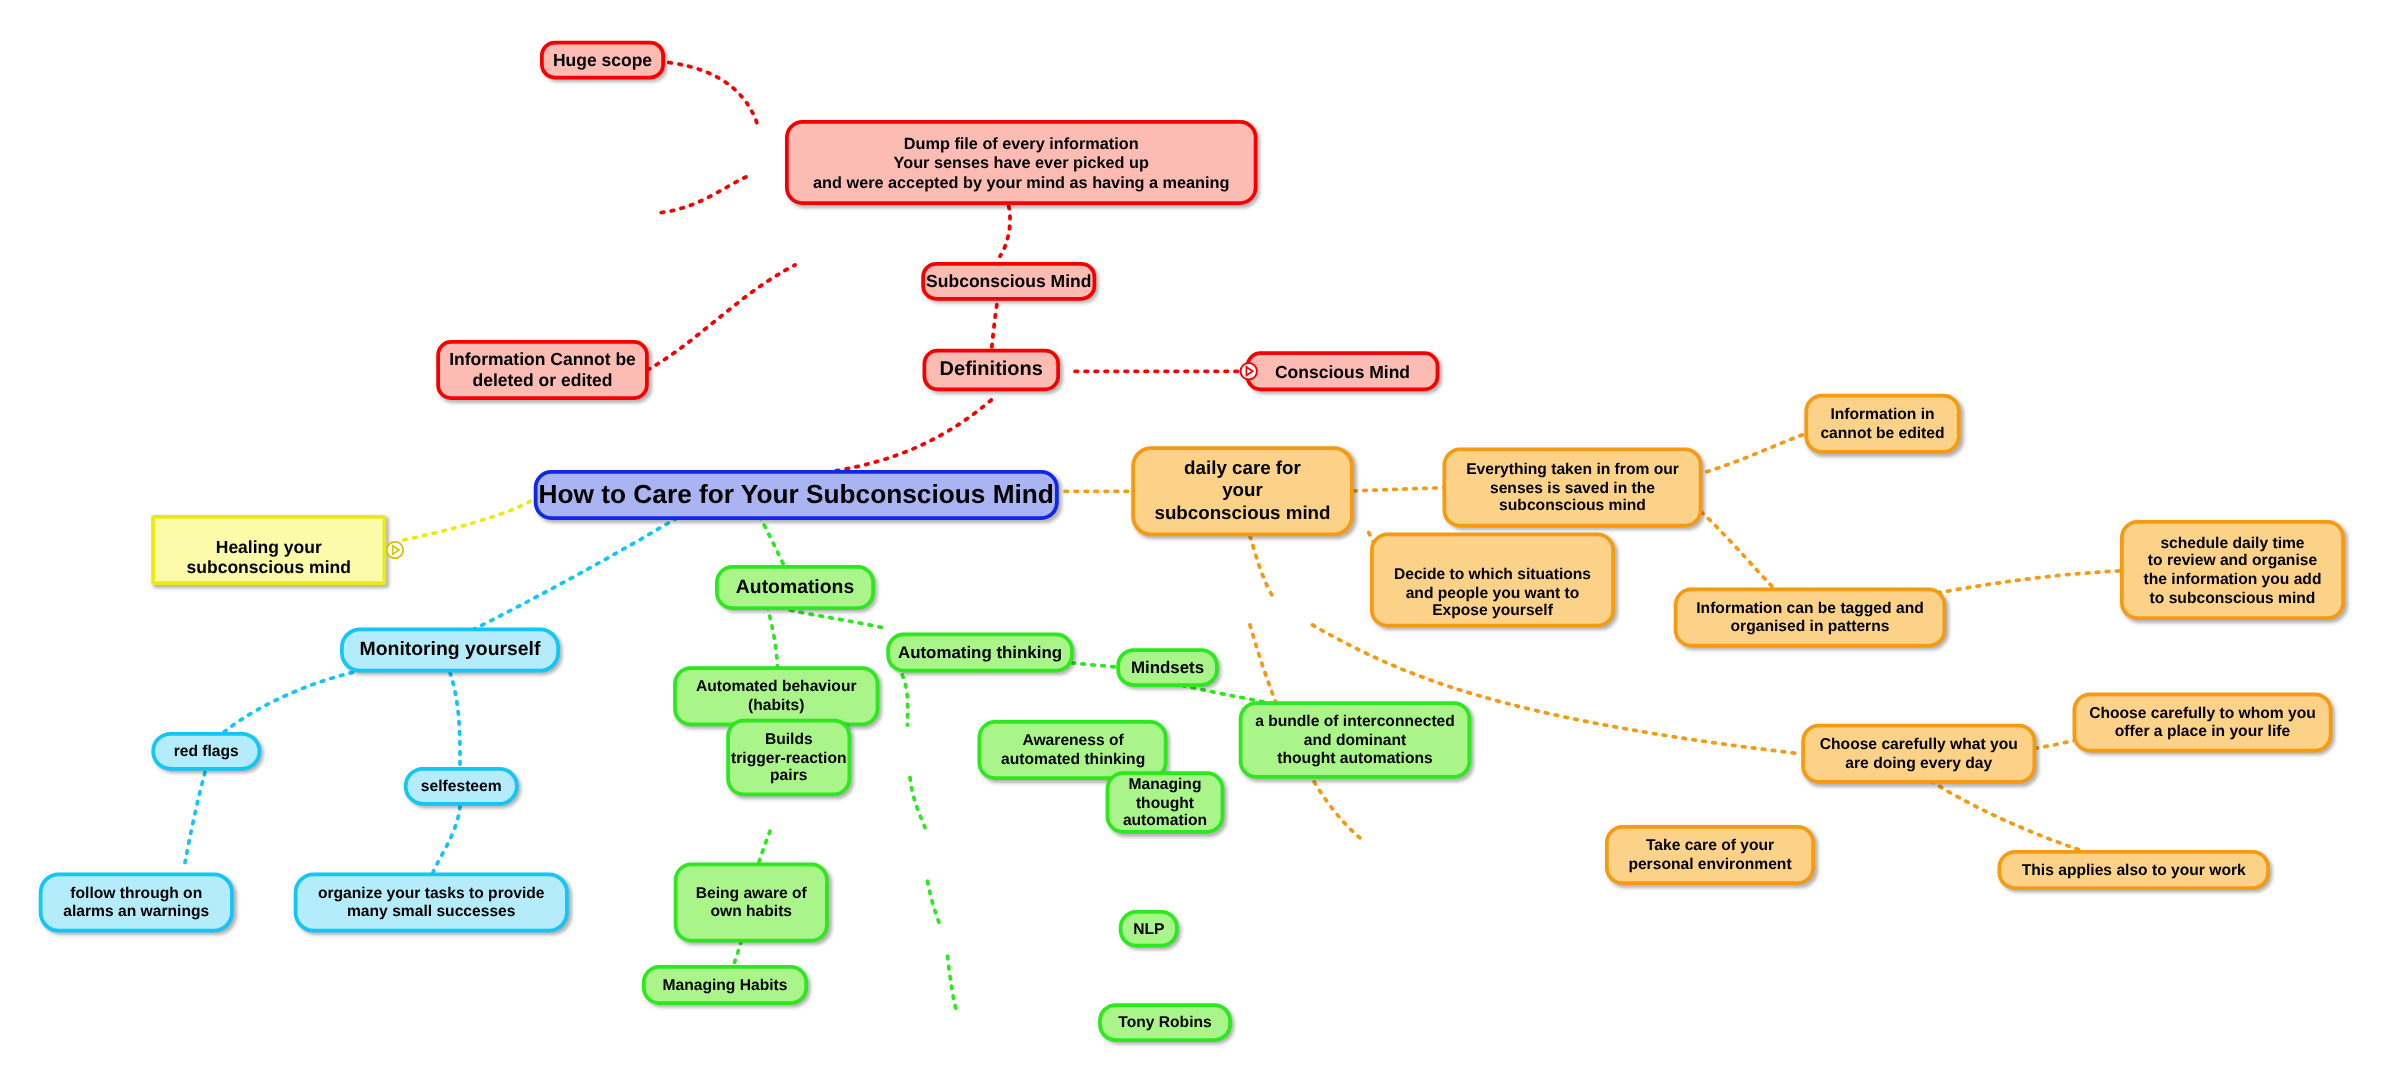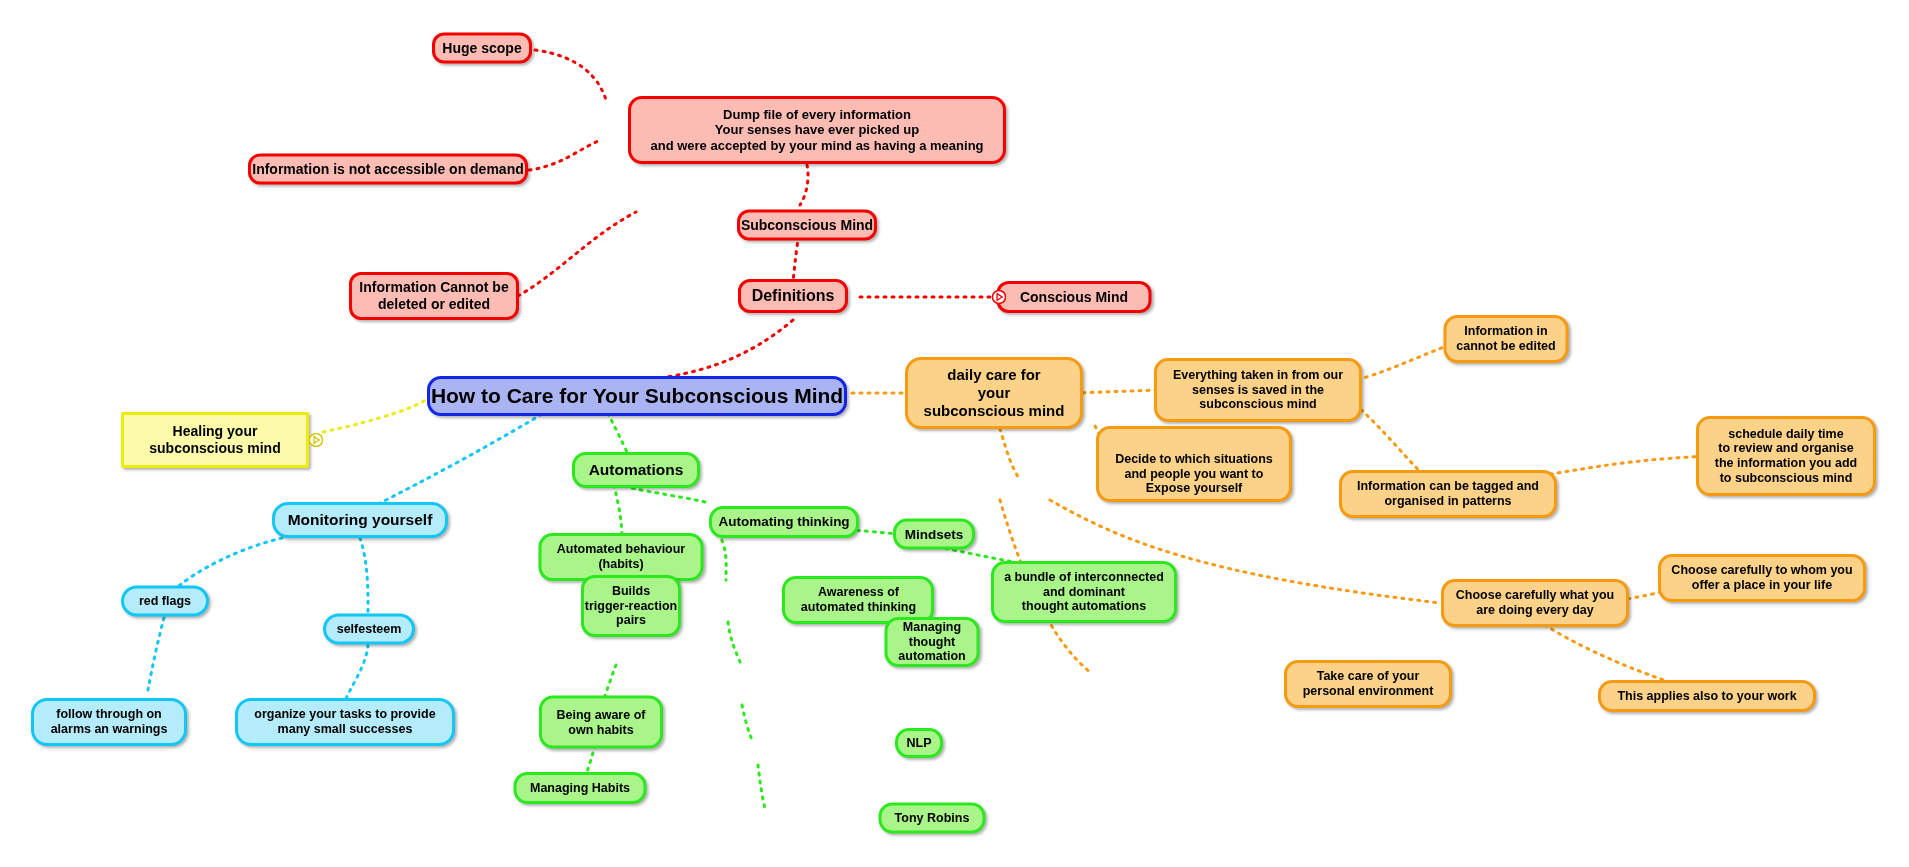--- a/index.html
+++ b/index.html
@@ -88,20 +88,21 @@
     font-size: 12.5px;
   }
   .t-blue.hdr { font-size: 15.5px; }
   
   .t-yellow {
     background: #fbfbaa;
     border-color: #ebeb12;
     border-width: 3px;
     border-radius: 2px;
     font-size: 14px;
+    align-items: flex-end;
   }
   .collapse-marker {
     position: absolute;
     transform: translate(-50%, -50%);
     width: 15px;
     height: 15px;
   }
 </style>
 </head>
 <body>
@@ -186,23 +187,20 @@
   <div class="node t-red big" style="left:797px; top:130px; width:378px; height:68px;">
     <span>Dump file of every information
 Your senses have ever picked up
 and were accepted by your mind as having a meaning</span>
   </div>
 
   <div class="node t-red" style="left:482px; top:48px; width:100px; height:31px;">
     <span>Huge scope</span>
   </div>
 
-  <div class="node t-red" style="left:388px; top:169px; width:280px; height:31px;">
-    <span>Information is not accessible on demand</span>
-  </div>
 
   <div class="node t-red" style="left:434px; top:296px; width:170px; height:48px;">
     <span>Information Cannot be
 deleted or edited</span>
   </div>
 
   <div class="node t-orange hdr" style="left:994px; top:393px; width:178px; height:72px;">
     <span>daily care for
 your
 subconscious mind</span>
@@ -264,21 +262,21 @@
     <span>Automated behaviour
 (habits)</span>
   </div>
 
   <div class="node t-green" style="left:631px; top:606px; width:100px; height:62px;">
     <span>Builds
 trigger-reaction
 pairs</span>
   </div>
 
-  <div class="node t-green" style="left:601px; top:722px; width:124px; height:53px;">
+  <div class="node t-green" style="left:601px; top:722px; width:124px; height:64px;">
     <span>Being aware of
 own habits</span>
   </div>
 
   <div class="node t-green" style="left:580px; top:788px; width:133px; height:32px;">
     <span>Managing Habits</span>
   </div>
 
   <div class="node t-green sub" style="left:784px; top:522px; width:150px; height:32px;">
     <span>Automating thinking</span>

